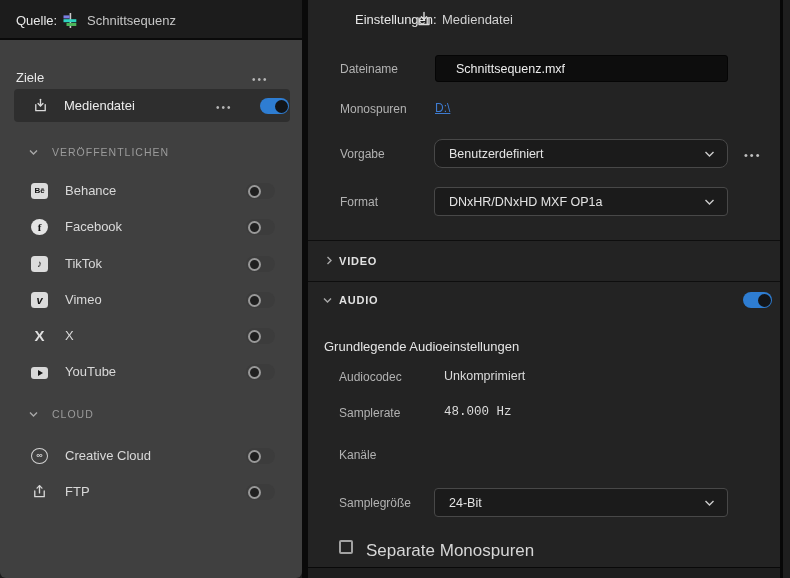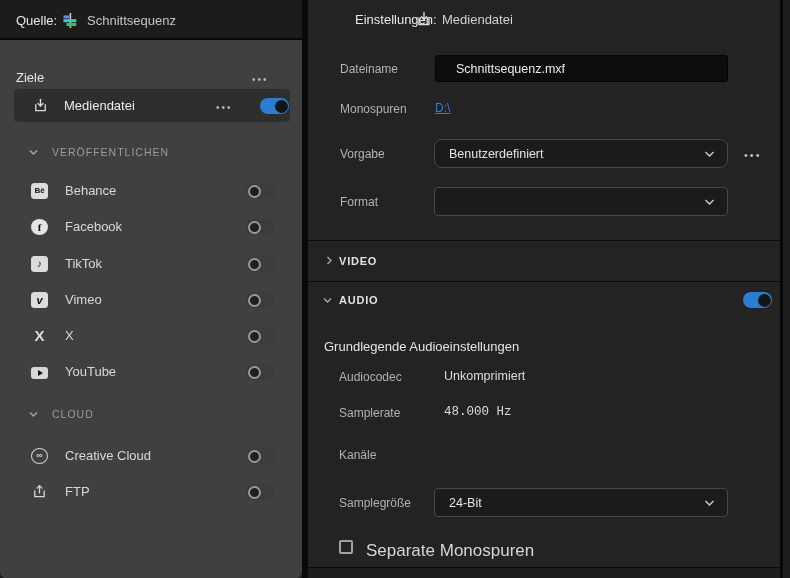--- a/index.html
+++ b/index.html
@@ -242,20 +242,21 @@
   <div class="select" style="top:139px;border-radius:8px;">
     <span class="val">Benutzerdefiniert</span>
     <svg class="chev" width="11" height="8" viewBox="0 0 11 8">
         <polyline points="1.5,2 5.5,6 9.5,2" fill="none" stroke="#cccccc" stroke-width="1.4"></polyline>
       </svg>
   </div>
   <span class="more-btn" style="left:436px; top:149px;">•••</span>
 
   <span class="f-label" style="top:195px;">Format</span>
   <div class="select" style="top:187px;">
+    <span class="val">DNxHR/DNxHD MXF OP1a</span>
     <svg class="chev" width="11" height="8" viewBox="0 0 11 8">
         <polyline points="1.5,2 5.5,6 9.5,2" fill="none" stroke="#cccccc" stroke-width="1.4"></polyline>
       </svg>
   </div>
 
   <div class="h-divider" style="top:240px;"></div>
 
   <div class="sec-row" style="top:241px; height:40px;">
     <svg style="position:absolute; left:16px; top:14px;" width="11" height="11" viewBox="0 0 11 11">
         <polyline points="3.5,2 7,5.5 3.5,9" fill="none" stroke="#a8a8a8" stroke-width="1.4"></polyline>

